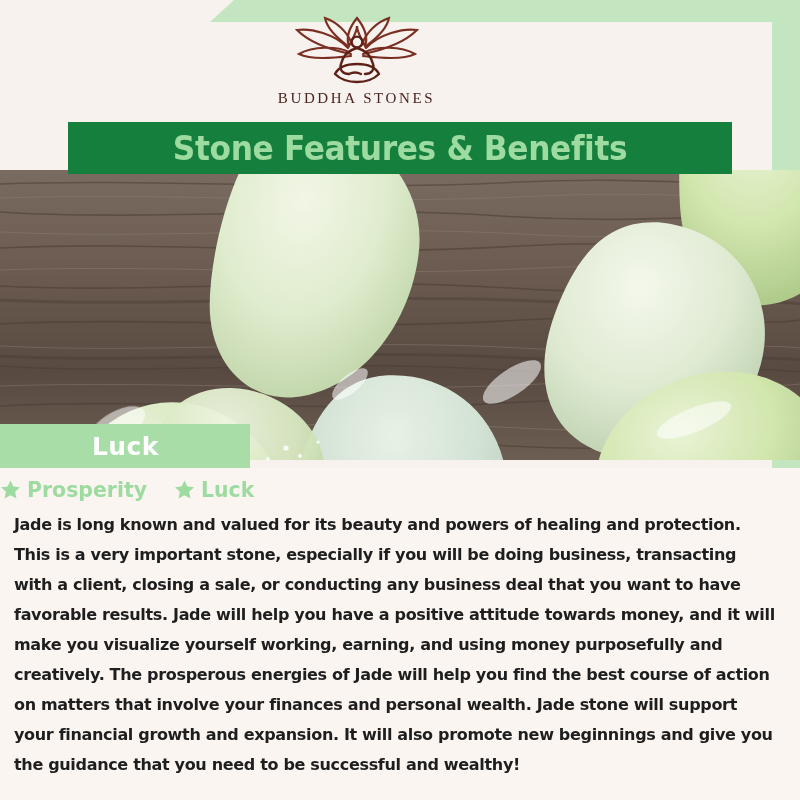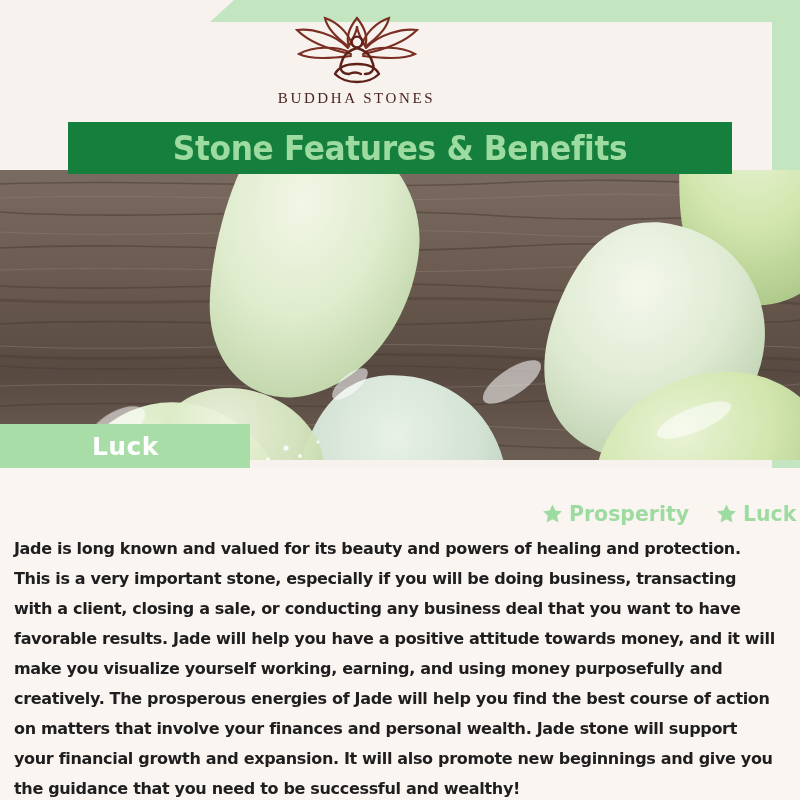--- a/index.html
+++ b/index.html
@@ -103,24 +103,24 @@
 
   
   #content {
     position:absolute; top:468px; left:0;
     width:800px; height:332px;
     background:#fbf5f2;
     z-index:3;
   }
 
   #benefits {
-    display:flex; align-items:center; justify-content:flex-end;
+    display:flex; align-items:center; justify-content:flex-start;
     gap:18px;
     height:38px;
-    margin-top:26px;
+    margin-top:2px;
   }
   .benefit { display:flex; align-items:center; gap:6px; }
   .benefit-star { width:21px; height:21px; display:block; }
   .benefit-label {
     font-family:"DejaVu Sans", sans-serif;
     font-weight:bold;
     font-size:22px;
     color:#9ddba0;
     transform:scaleX(0.93);
     transform-origin:left center;

